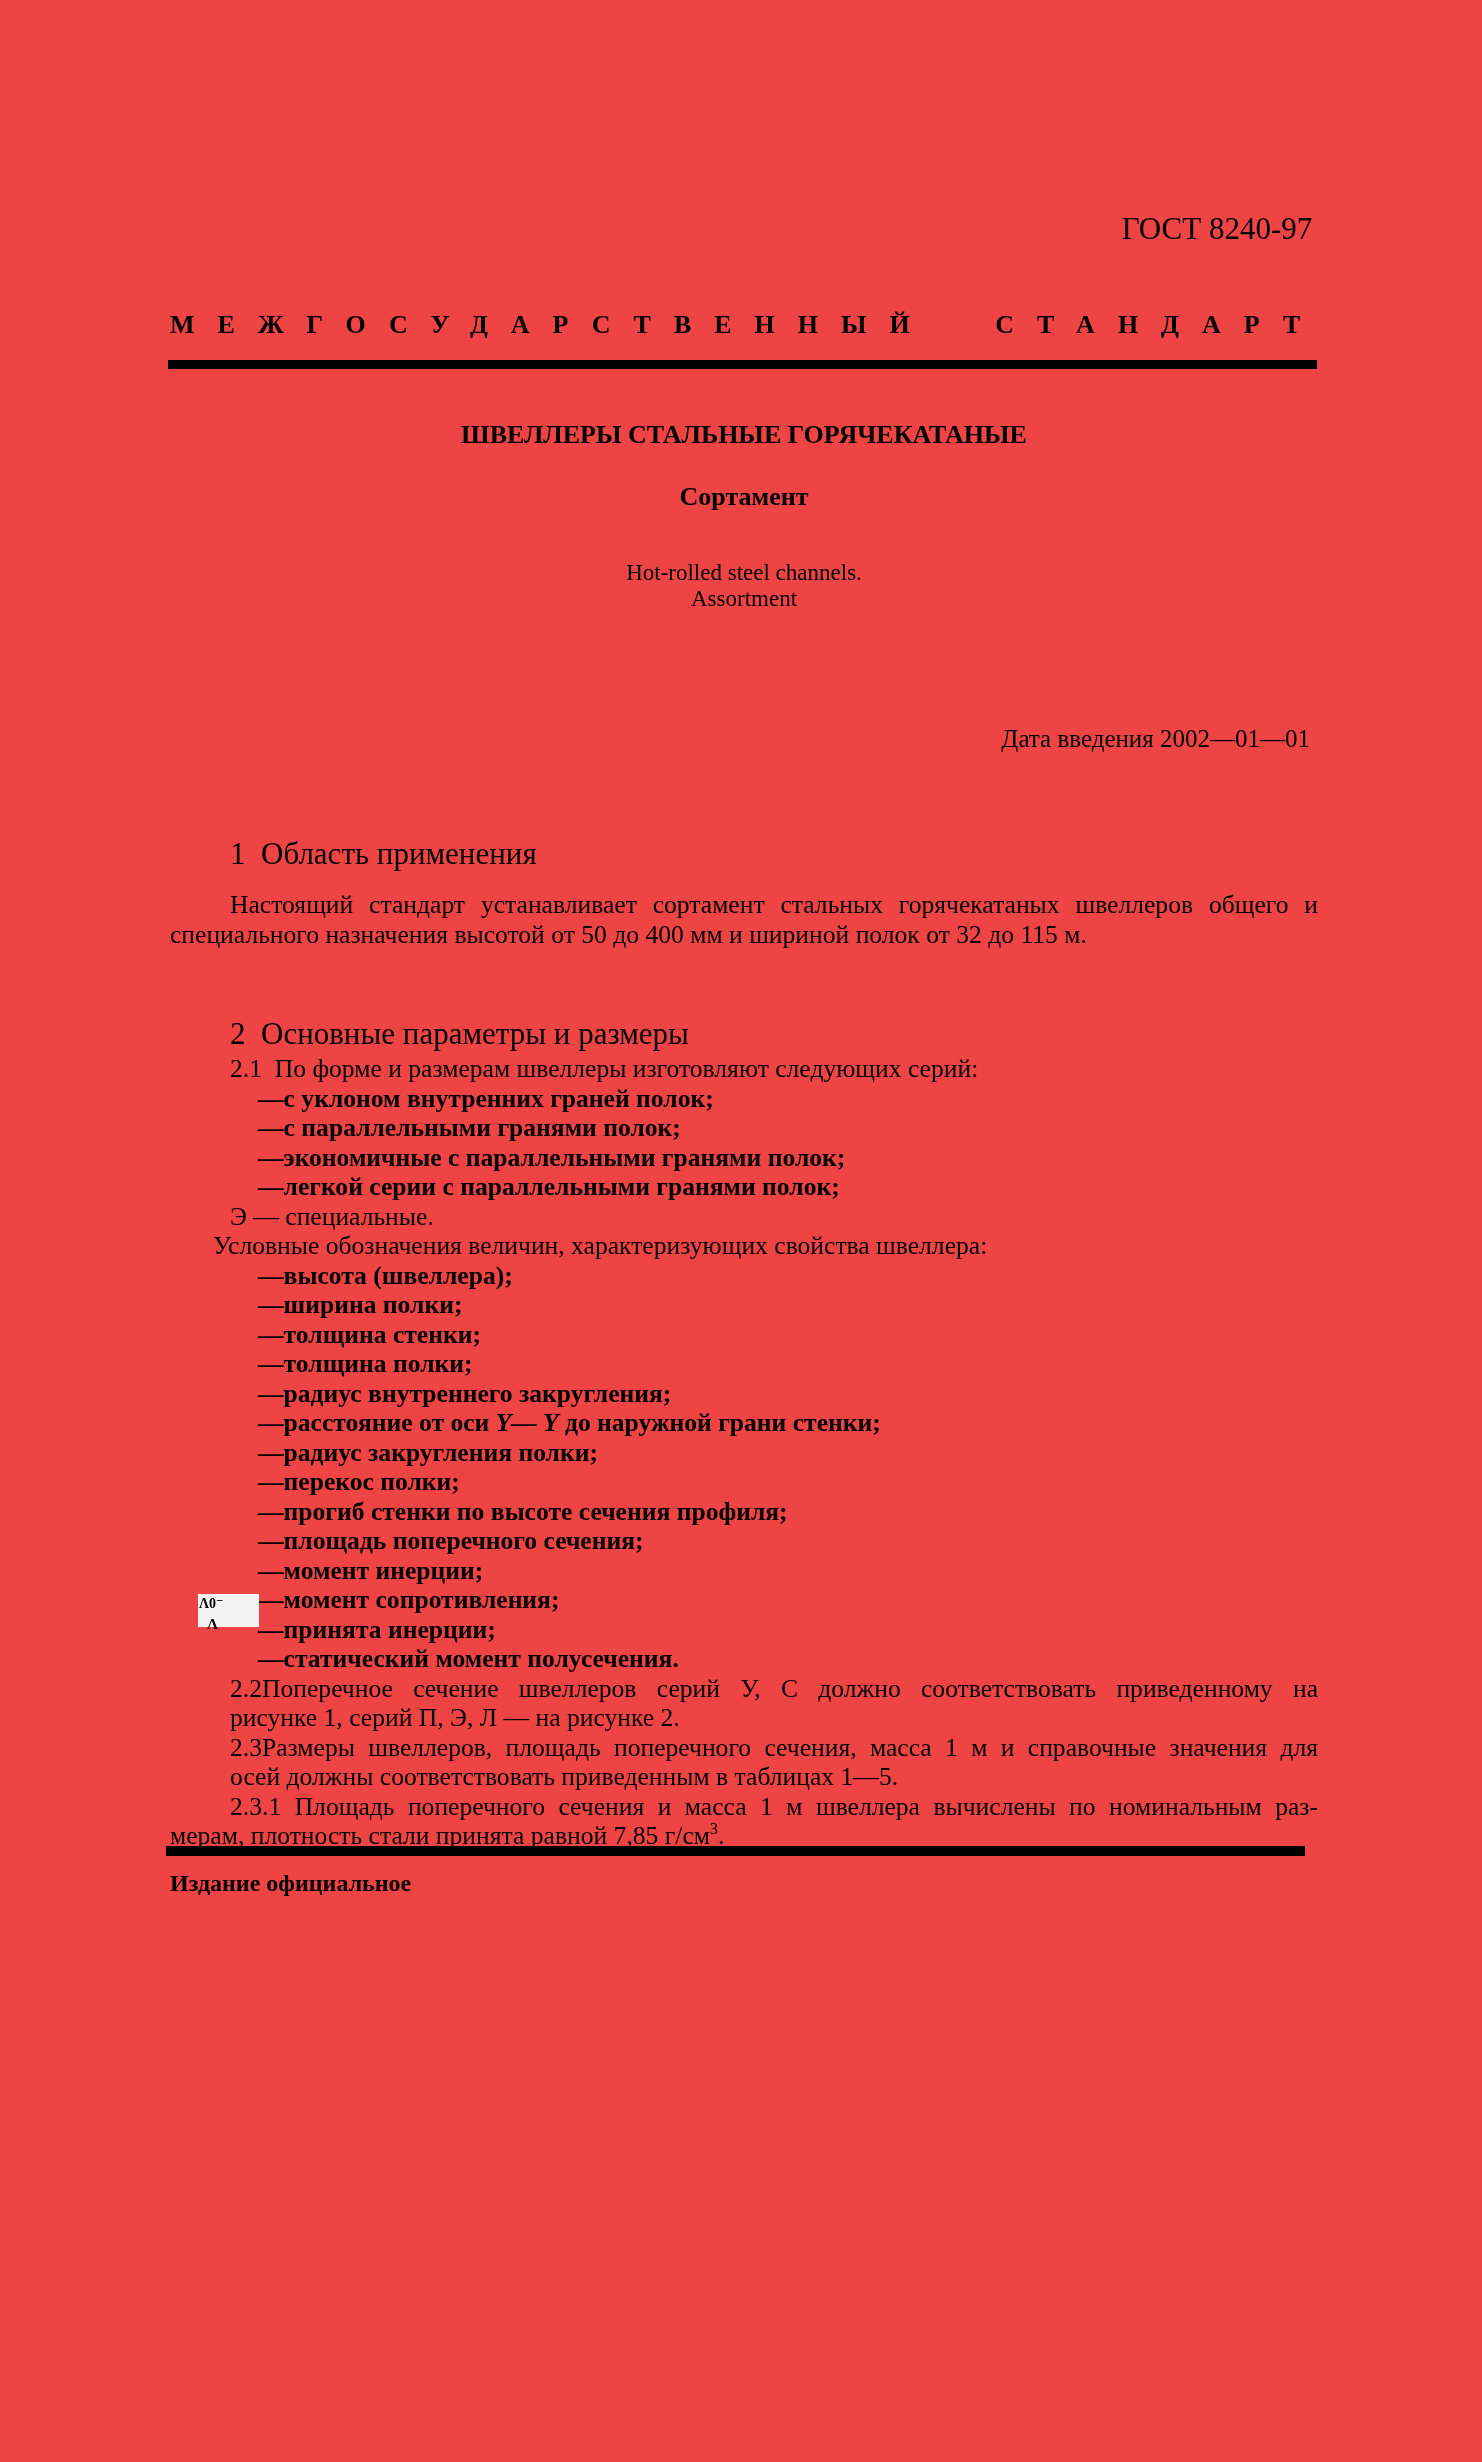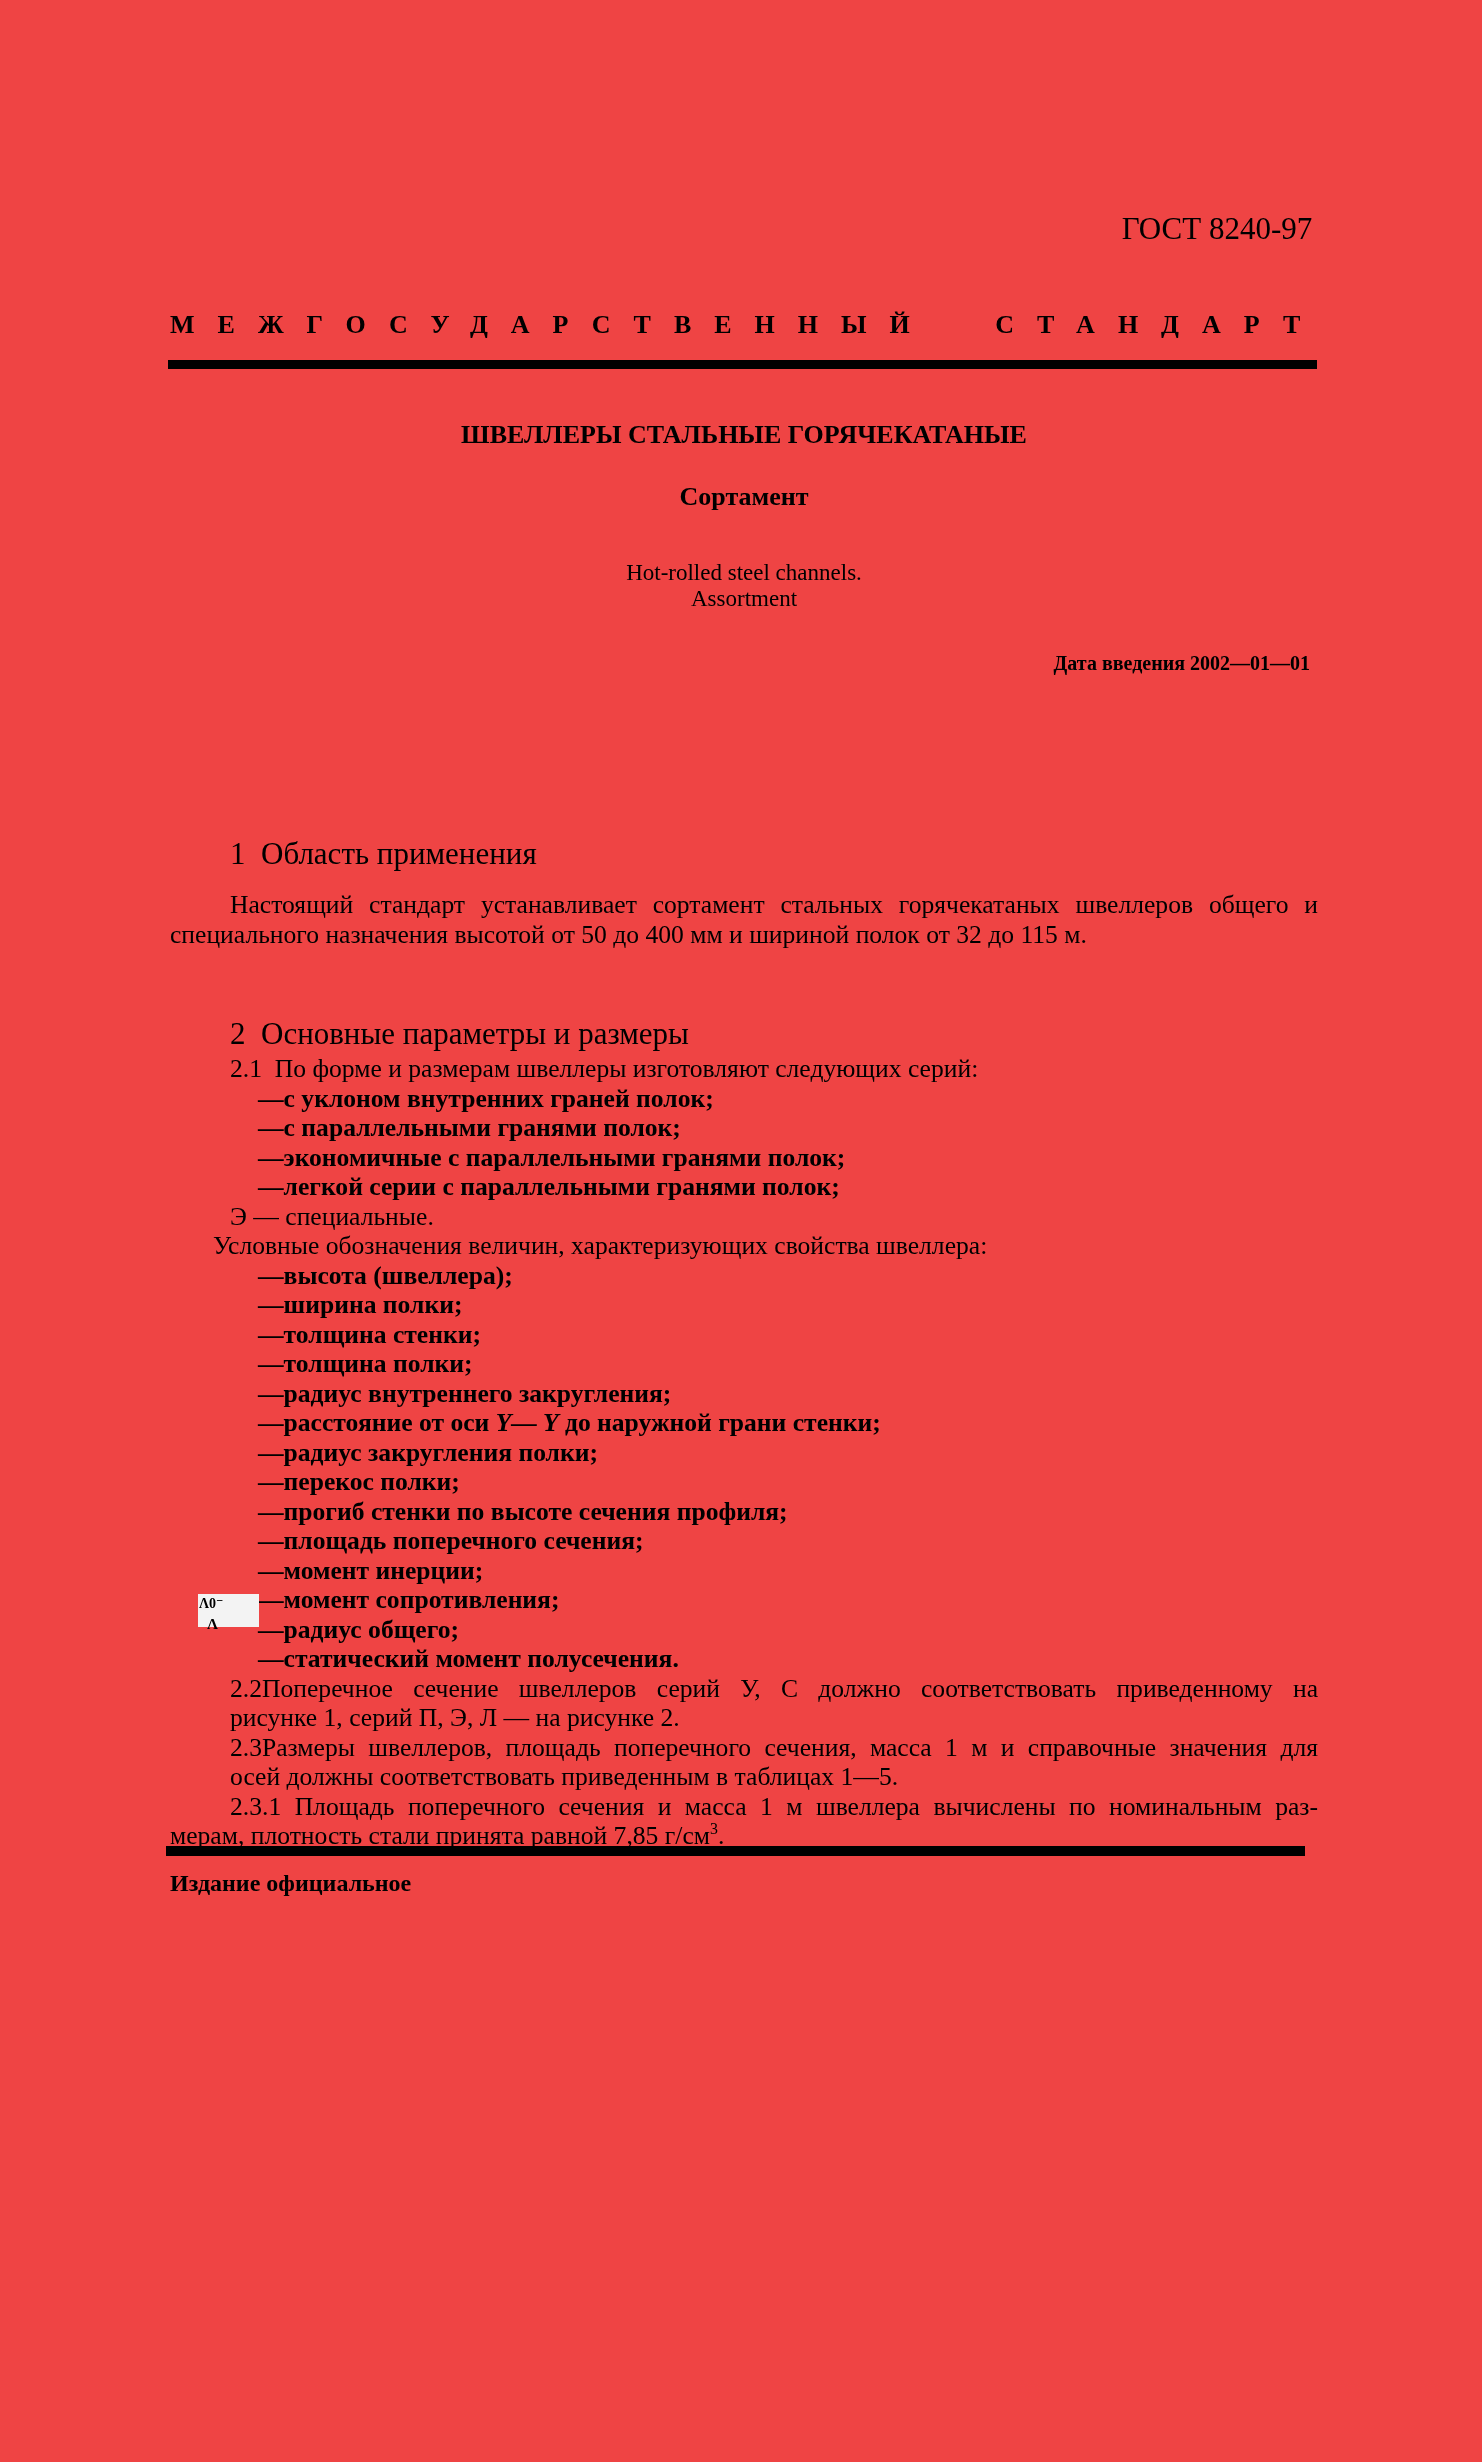--- a/index.html
+++ b/index.html
@@ -47,22 +47,22 @@
     top: 482px; left: 0; width: 100%;
     text-align: center;
     font-size: 26px; font-weight: bold;
   }
   .title-en {
     top: 560px; left: 0; width: 100%;
     text-align: center;
     font-size: 23px; line-height: 26px;
   }
   .intro-date {
-    top: 652px; right: 8px;
-    font-size: 20px; font-weight: bold;
+    top: 725px; right: 8px;
+    font-size: 25px; font-weight: normal;
     white-space: nowrap;
   }
   .h-section {
     font-size: 31px; line-height: 35px;
     white-space: pre-wrap;
   }
   .h1-pos { top: 836px; left: 60px; }
   .h2-pos { top: 999px; left: 60px; margin-top: 17px; }
   .para1 { top: 890px; left: 0; width: 1148px; }
   .body-lines { top: 1054px; left: 0; width: 1148px; }
@@ -154,21 +154,21 @@
       <div class="line ind155">—радиус внутреннего закругления;</div>
       <div class="line ind155"><span>—расстояние от оси </span><span class="it">Y— Y</span><span> до наружной грани стенки;</span></div>
 
       <div class="line ind155">—радиус закругления полки;</div>
 
       <div class="line ind155">—перекос полки;</div>
       <div class="line ind155">—прогиб стенки по высоте сечения профиля;</div>
       <div class="line ind155">—площадь поперечного сечения;</div>
       <div class="line ind155">—момент инерции;</div>
       <div class="line ind155">—момент сопротивления;</div>
-      <div class="line ind155">—радиус общего;</div>
+      <div class="line ind155">—принята инерции;</div>
       <div class="line ind155">—статический момент полусечения.</div>
 
       <div class="line ind105 just">2.2Поперечное сечение швеллеров серий У, С должно соответствовать приведенному на</div>
       <div class="line ind105">рисунке 1, серий П, Э, Л — на рисунке 2.</div>
 
       <div class="line ind105 just">2.3Размеры швеллеров, площадь поперечного сечения, масса 1 м и справочные значения для</div>
       <div class="line ind105">осей должны соответствовать приведенным в таблицах 1—5.</div>
 
       <div class="line ind105 just">2.3.1 Площадь поперечного сечения и масса 1 м швеллера вычислены по номинальным раз-</div>
       <div class="line ind0"><span>мерам, плотность стали принята равной 7,85 г/см</span><sup class="s3">3</sup><span>.</span></div>

